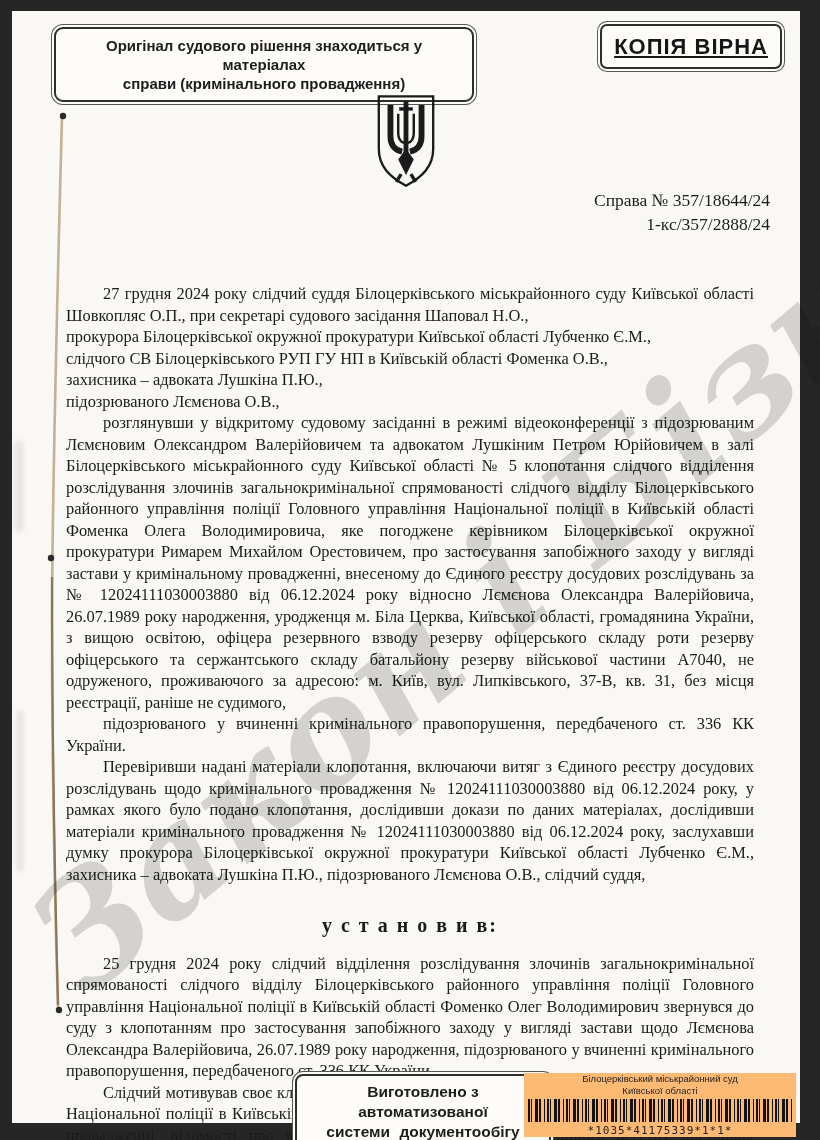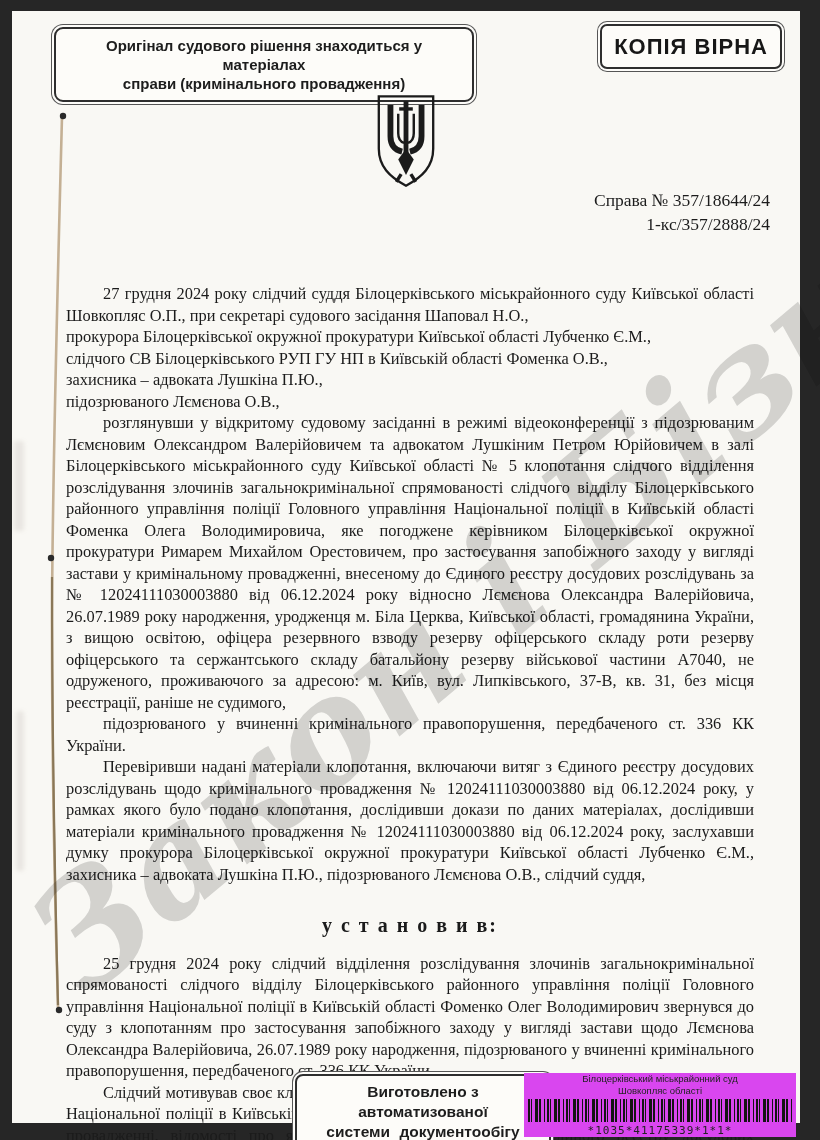--- a/index.html
+++ b/index.html
@@ -10,21 +10,21 @@
   
   .stamp-original{position:absolute;left:42px;top:16px;width:388px;padding:7px 14px 6px;
     background:#fdfcf9;border:2px solid #2e2e2e;border-radius:9px;
     box-shadow:0 0 0 2px #fdfcf9,0 0 0 3px #555;
     text-align:center;font-family:"Liberation Sans",sans-serif;font-weight:bold;
     font-size:15px;line-height:1.28;color:#1d1d1d;}
   .stamp-copy{position:absolute;right:18px;top:13px;padding:8px 12px 7px;
     background:#fdfcf9;border:2px solid #2e2e2e;border-radius:7px;
     box-shadow:0 0 0 2px #fdfcf9,0 0 0 3px #555;
     font-family:"Liberation Sans",sans-serif;font-weight:bold;font-size:22px;
-    letter-spacing:1px;color:#171717;}
+    letter-spacing:1px;color:#171717;text-decoration:underline;}
 
   
   .emblem{position:absolute;left:50%;top:80px;transform:translateX(-50%);}
 
   
   .case-no{position:absolute;right:30px;top:178px;text-align:right;
     font-size:17.5px;line-height:1.35;color:#1c1c1c;font-family:Liberation Serif, serif;}
   .doc-title{position:absolute;left:0;right:0;top:238px;text-align:center;
     font-weight:bold;font-size:18px;letter-spacing:2px;color:#151515;}
 
@@ -47,21 +47,21 @@
   .smudge{position:absolute;background:rgba(120,108,96,0.12);filter:blur(2px);border-radius:3px;}
 
   
   .stamp-made{position:absolute;left:283px;top:1063px;width:236px;padding:6px 8px 5px;z-index:3;
     background:#fdfcf9;border:2px solid #2e2e2e;border-radius:8px;
     box-shadow:0 0 0 2px #fdfcf9,0 0 0 3px #555;
     text-align:center;font-family:"Liberation Sans",sans-serif;font-weight:bold;
     font-size:15.5px;line-height:1.3;color:#1d1d1d;}
   .stamp-made .ws{word-spacing:5px;}
   .barcode-block{position:absolute;right:4px;top:1062px;width:272px;z-index:3;
-    background:#d946ef;text-align:center;font-family:"Liberation Sans",sans-serif;color:#222;}
+    background:#fdba74;text-align:center;font-family:"Liberation Sans",sans-serif;color:#222;}
   .barcode-caption{font-size:9.5px;line-height:1.25;}
   .barcode{margin:2px auto 0;width:264px;height:23px;background:
     repeating-linear-gradient(90deg,#141414 0 2px,transparent 2px 3px,#141414 3px 4px,
     transparent 4px 7px,#141414 7px 10px,transparent 10px 11px,#141414 11px 13px,
     transparent 13px 16px,#141414 16px 17px,transparent 17px 19px);}
   .barcode-number{font-family:"DejaVu Sans Mono",monospace;font-size:11px;letter-spacing:1px;margin-top:2px;}
 </style>
 </head>
 <body>
 
@@ -120,19 +120,19 @@
     </div>
 
     <div class="watermark" style="color: rgba(125, 125, 125, 0.3);">Закон і Бізнес</div>
 
     <div class="stamp-made">
       <div>Виготовлено з автоматизованої</div>
       <div class="ws">системи документообігу суду</div>
     </div>
     <div class="barcode-block">
       <div class="barcode-caption">Білоцерківський міськрайонний суд</div>
-      <div class="barcode-caption">Шовкопляс області</div>
+      <div class="barcode-caption">Київської області</div>
       <div class="barcode"></div>
       <div class="barcode-number">*1035*41175339*1*1*</div>
     </div>
 
   </div>
 </div>
 
 </body></html>

